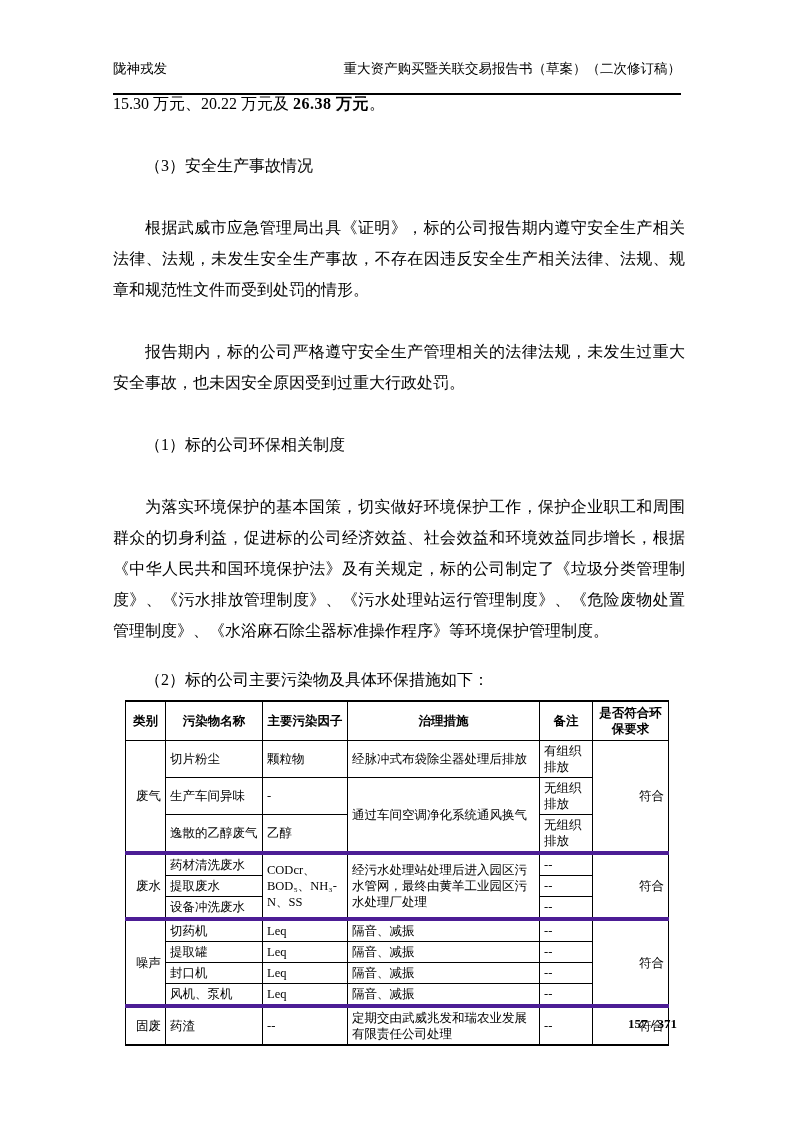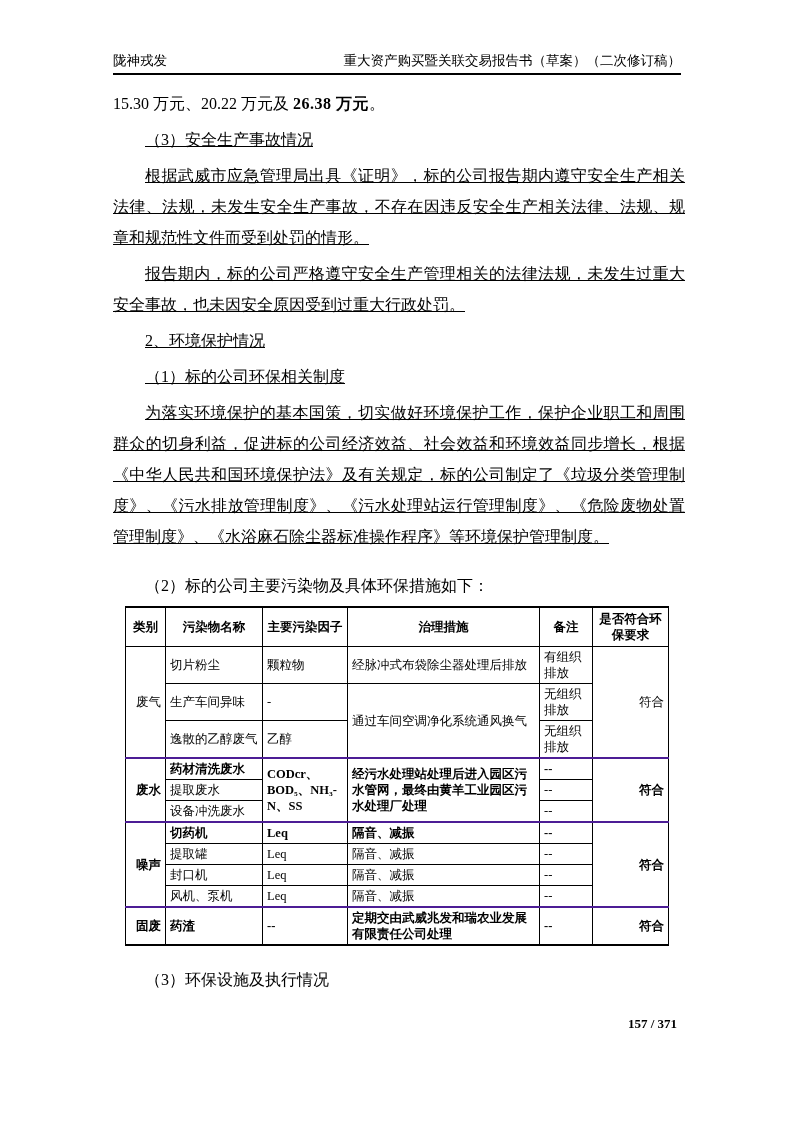--- a/index.html
+++ b/index.html
@@ -5,54 +5,54 @@
   html,body { margin:0; padding:0; background:#e8e8e8; }
   .page {
     position:relative; width:793px; height:1122px; margin:0 auto;
     background:#ffffff; overflow:hidden; color:#000;
     font-family:"Liberation Serif","DejaVu Serif",serif;
   }
   
   .hdr {
     position:absolute; left:113px; right:112px; top:52px;
     display:flex; justify-content:space-between; align-items:flex-end;
-    border-bottom:2px solid #000; padding-bottom:4px;
+    border-bottom:2px solid #000; padding-bottom:16px;
     font-size:13.5px; line-height:17px;
   }
   .hdr .left { white-space:nowrap; }
-  .hdr .right { white-space:nowrap; }
+  .hdr .right { white-space:nowrap;margin-top:8px; }
 
   .content { position:absolute; left:113px; right:108px; top:88px; }
   .bodyline, .para, .heading {
     font-size:16px; line-height:31px; text-align:justify;
     text-justify:inter-ideograph; margin:0;
   }
   .para { text-indent:32px; }
   .heading { text-indent:32px; }
-  .mt { margin-top:5px;text-decoration:underline; }
+  .mt { margin-top:31px; }
   .mt-sm { margin-top:18px; }
   b.num { font-weight:700; letter-spacing:0.5px; }
 
   
   table.pol {
     width:543px; margin:5px 12px 0 12px;
     border-collapse:collapse; table-layout:fixed;
     font-size:12.5px; line-height:16px;
     border-top:2.5px solid #000; border-bottom:2.5px solid #000;
   }
   table.pol th, table.pol td {
     border:1px solid #000; padding:2px 4px; vertical-align:middle;
     text-align:left; overflow:hidden; word-break:break-word;
   }
   table.pol th {
     font-weight:700; text-align:center; padding:3px 2px;
     border-bottom:1.5px solid #000;
   }
   table.pol td.cat, table.pol td.comp { text-align:right; }
-  table.pol tr.sec td { border-top:2px solid #4c1d95;font-weight:bold; }
+  table.pol tr.sec td { border-top:4px solid #4c1d95; }
   table.pol td.nw { white-space:nowrap; }
 
   .pagenum {
     position:absolute; right:116px; top:1016px;
     font-size:13px; font-weight:700; line-height:16px;
   }
 </style>
 </head>
 <body>
 
@@ -66,21 +66,20 @@
   <div class="content">
 
     <p class="bodyline"><span>15.30 万元、20.22 万元及 </span><b class="num">26.38 万元</b><span>。</span></p>
 
     <p class="heading mt">（3）安全生产事故情况</p>
 
     <p class="para mt">根据武威市应急管理局出具《证明》，标的公司报告期内遵守安全生产相关法律、法规，未发生安全生产事故，不存在因违反安全生产相关法律、法规、规章和规范性文件而受到处罚的情形。</p>
 
     <p class="para mt">报告期内，标的公司严格遵守安全生产管理相关的法律法规，未发生过重大安全事故，也未因安全原因受到过重大行政处罚。</p>
 
-    <p class="heading mt">2、环境保护情况</p>
 
     <p class="heading mt">（1）标的公司环保相关制度</p>
 
     <p class="para mt">为落实环境保护的基本国策，切实做好环境保护工作，保护企业职工和周围群众的切身利益，促进标的公司经济效益、社会效益和环境效益同步增长，根据《中华人民共和国环境保护法》及有关规定，标的公司制定了《垃圾分类管理制度》、《污水排放管理制度》、《污水处理站运行管理制度》、《危险废物处置管理制度》、《水浴麻石除尘器标准操作程序》等环境保护管理制度。</p>
 
     <p class="heading mt-sm">（2）标的公司主要污染物及具体环保措施如下：</p>
 
     <table class="pol">
       <colgroup>
         <col style="width:40px">
@@ -170,19 +169,18 @@
           <td class="cat">固废</td>
           <td class="nw">药渣</td>
           <td>--</td>
           <td>定期交由武威兆发和瑞农业发展有限责任公司处理</td>
           <td>--</td>
           <td class="comp">符合</td>
         </tr>
       </tbody>
     </table>
 
-    <p class="heading mt-sm">（3）环保设施及执行情况</p>
 
   </div>
 
   <div class="pagenum">157 / 371</div>
 
 </div>
 
 </body></html>

